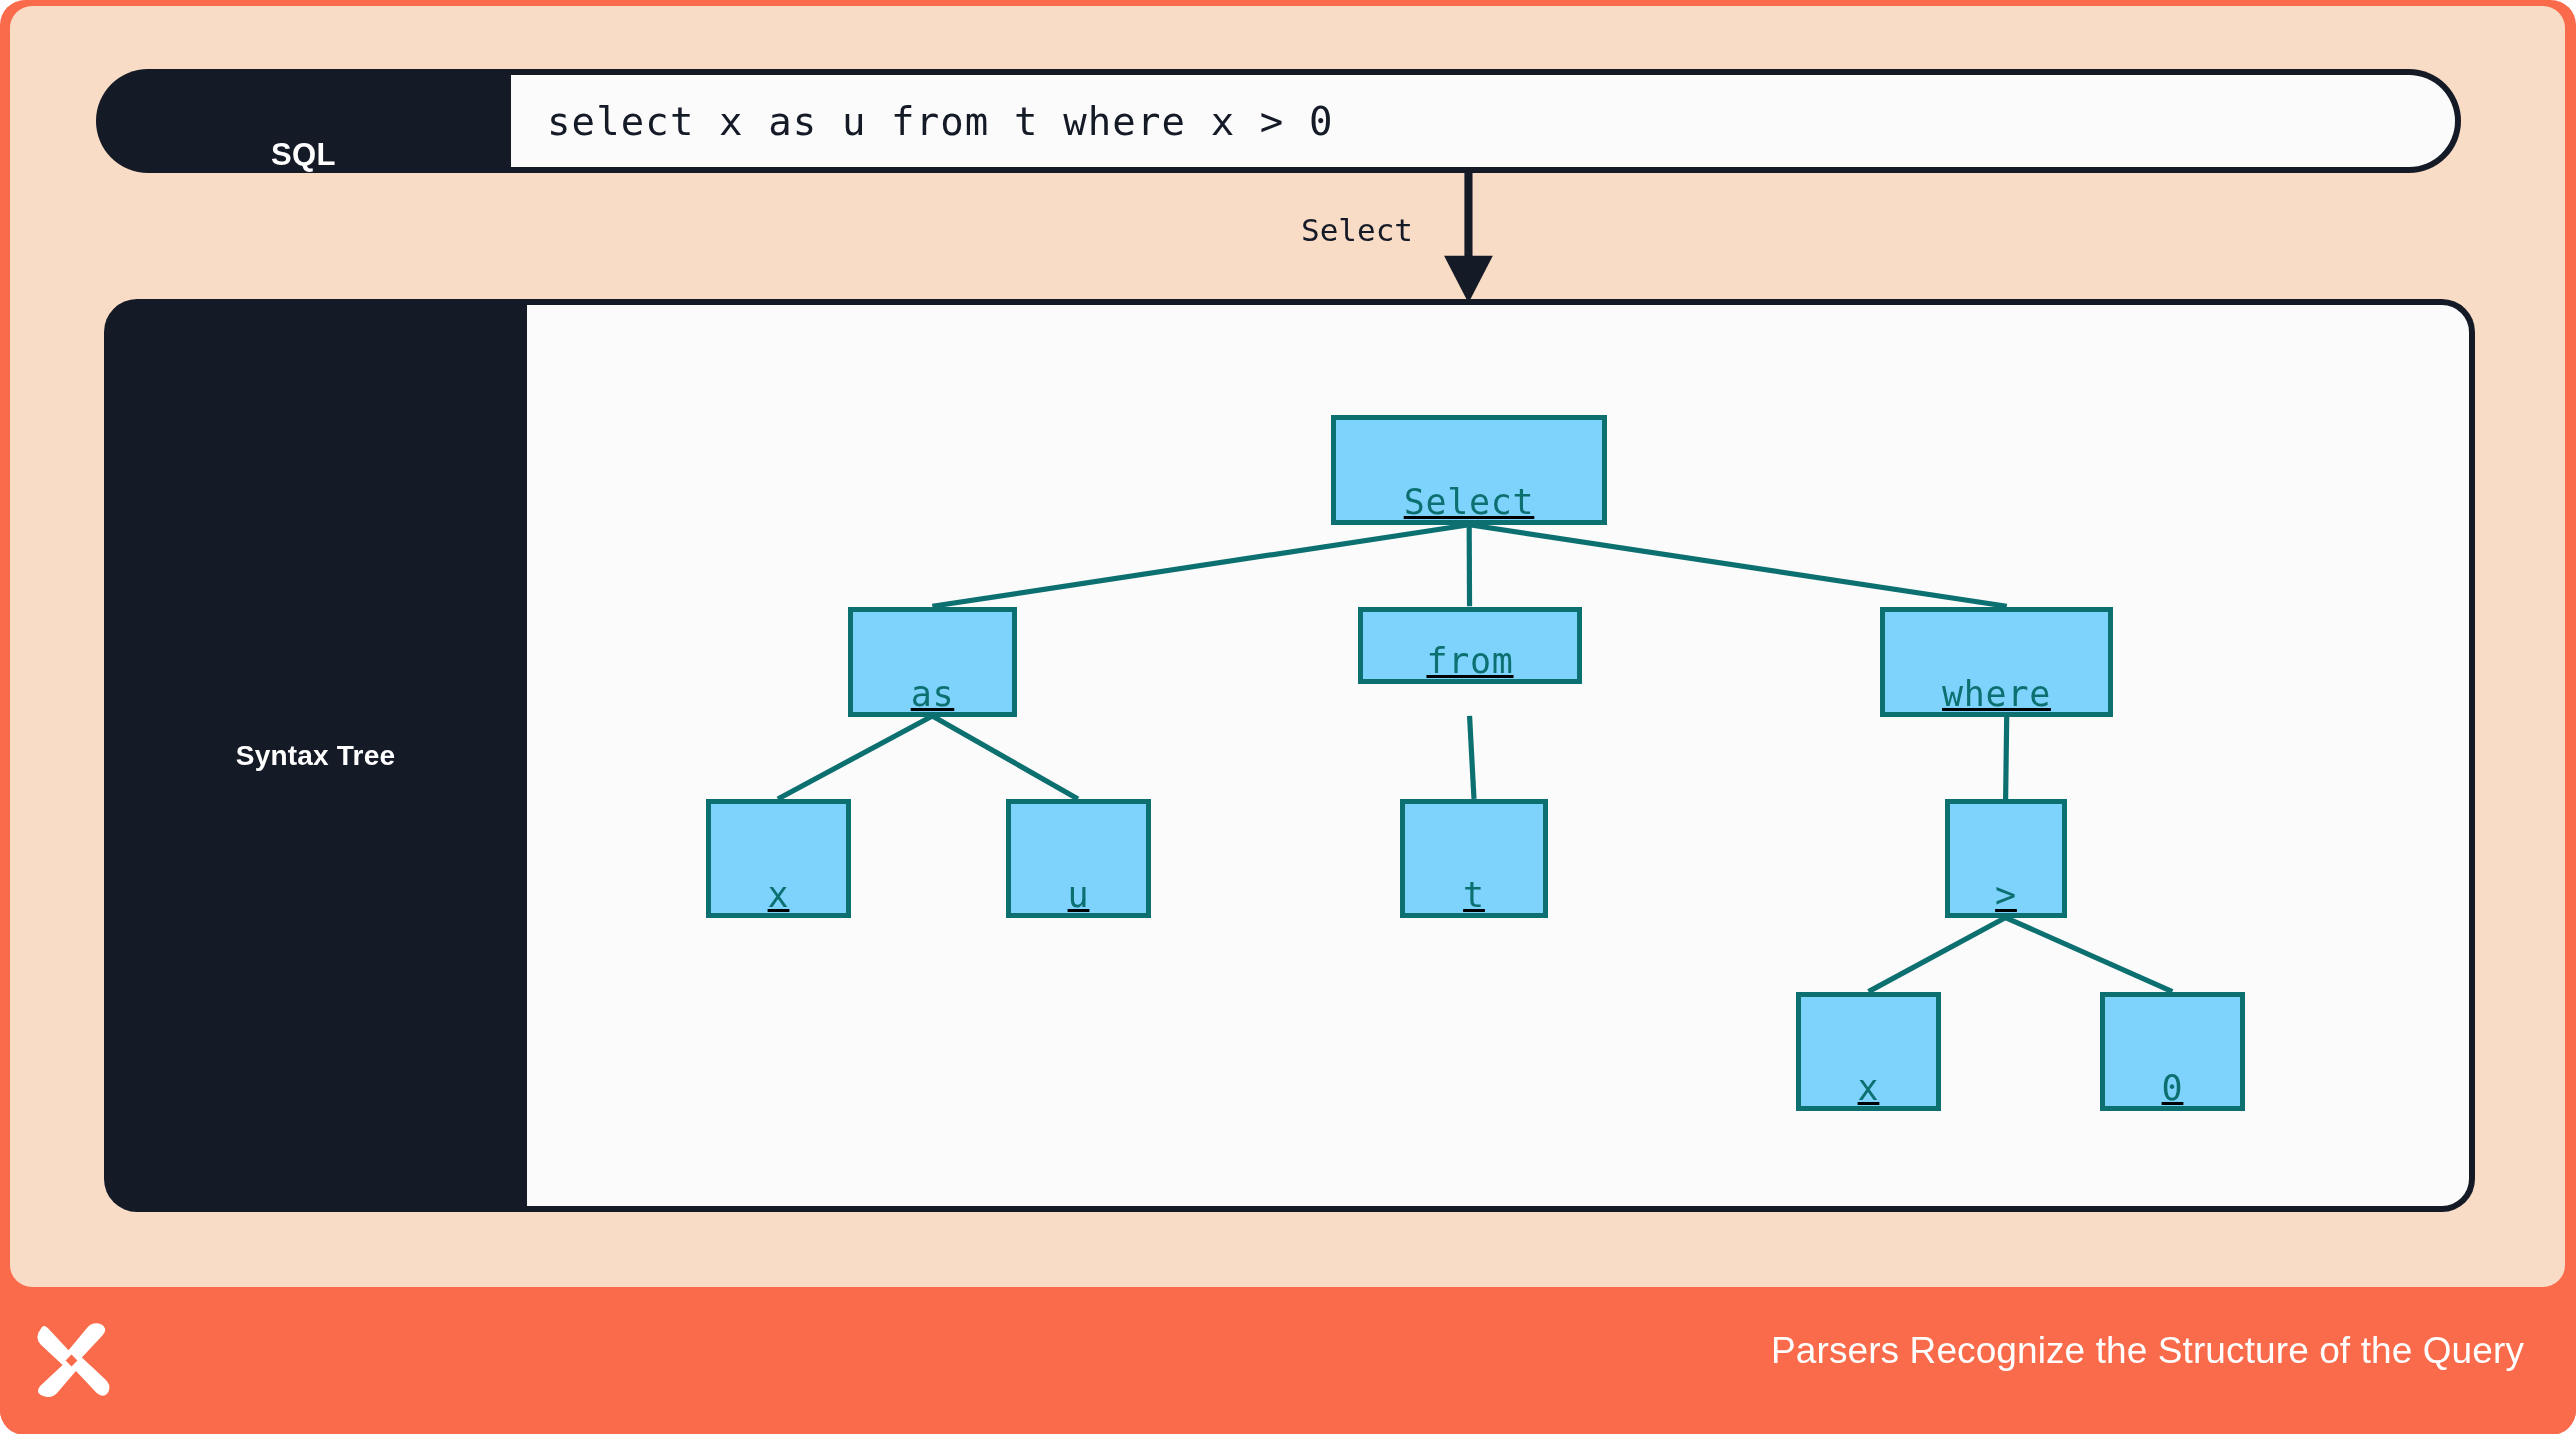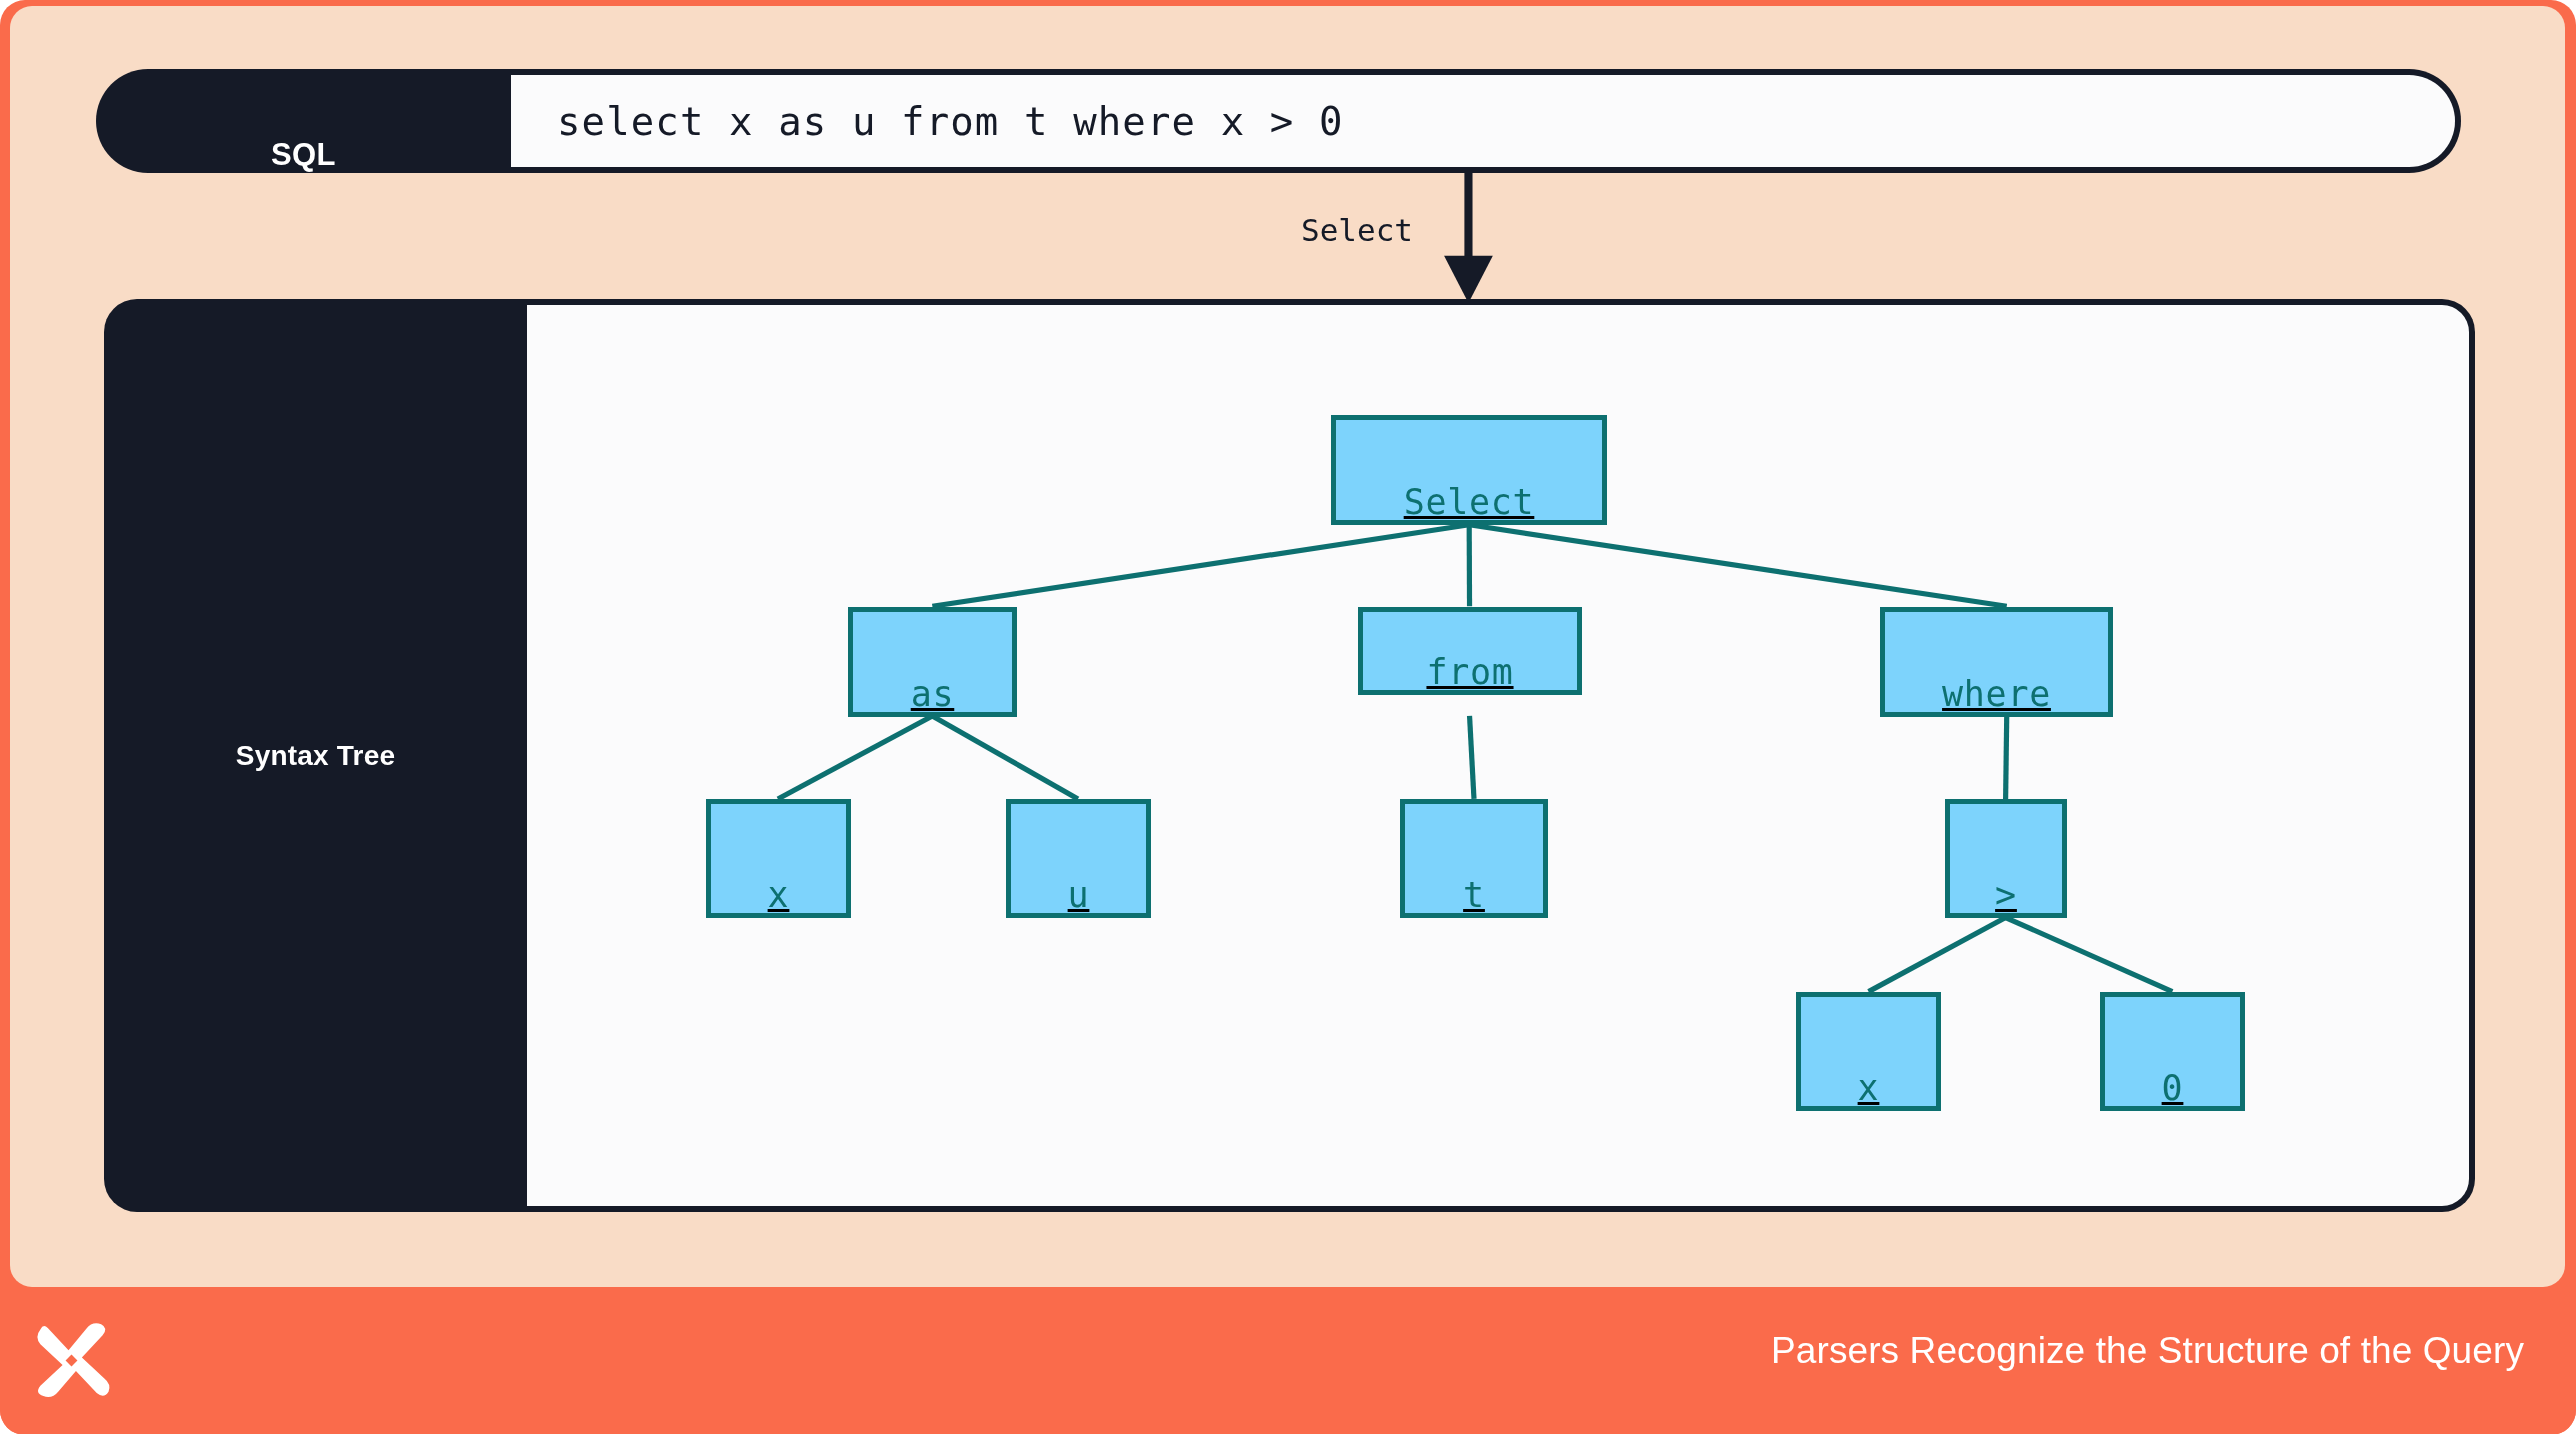--- a/index.html
+++ b/index.html
@@ -70,21 +70,21 @@
     left: 415px; top: 0;
     width: 1950px;
     height: 104px;
     background: #fbfbfc;
     border: 6.7px solid #151a27;
     border-left: none;
     border-radius: 0 52px 52px 0;
     box-sizing: border-box;
     display: flex;
     align-items: center;
-    padding-left: 46px;
+    padding-left: 36px;
   }
   .sql-input span {
     font-family: "DejaVu Sans Mono", monospace;
     font-size: 39px;
     color: #151a27;
     letter-spacing: 1.1px;
     white-space: pre;
   }
 
   
@@ -240,21 +240,21 @@
           <line x1="2566.5" y1="836" x2="2381.5" y2="936" stroke="#0d7070" stroke-width="7"></line>
           <line x1="2566.5" y1="836" x2="2791.5" y2="936" stroke="#0d7070" stroke-width="7"></line>
         </svg>
       <div id="node-layer" style="position: absolute; left: 0px; top: 0px;">
           <div class="node" style="left: 804px; top: 110px; width: 276px; height: 110px;">
             <span>Select</span>
           </div>
           <div class="node" style="left: 321px; top: 302px; width: 169px; height: 110px;">
             <span>as</span>
           </div>
-          <div class="node" style="left: 831px; top: 302px; width: 224px; height: 88px;">
+          <div class="node" style="left: 831px; top: 302px; width: 224px; height: 77px;">
             <span>from</span>
           </div>
           <div class="node" style="left: 1353px; top: 302px; width: 233px; height: 110px;">
             <span>where</span>
           </div>
           <div class="node" style="left: 179px; top: 494px; width: 145px; height: 119px;">
             <span>x</span>
           </div>
           <div class="node" style="left: 479px; top: 494px; width: 145px; height: 119px;">
             <span>u</span>

